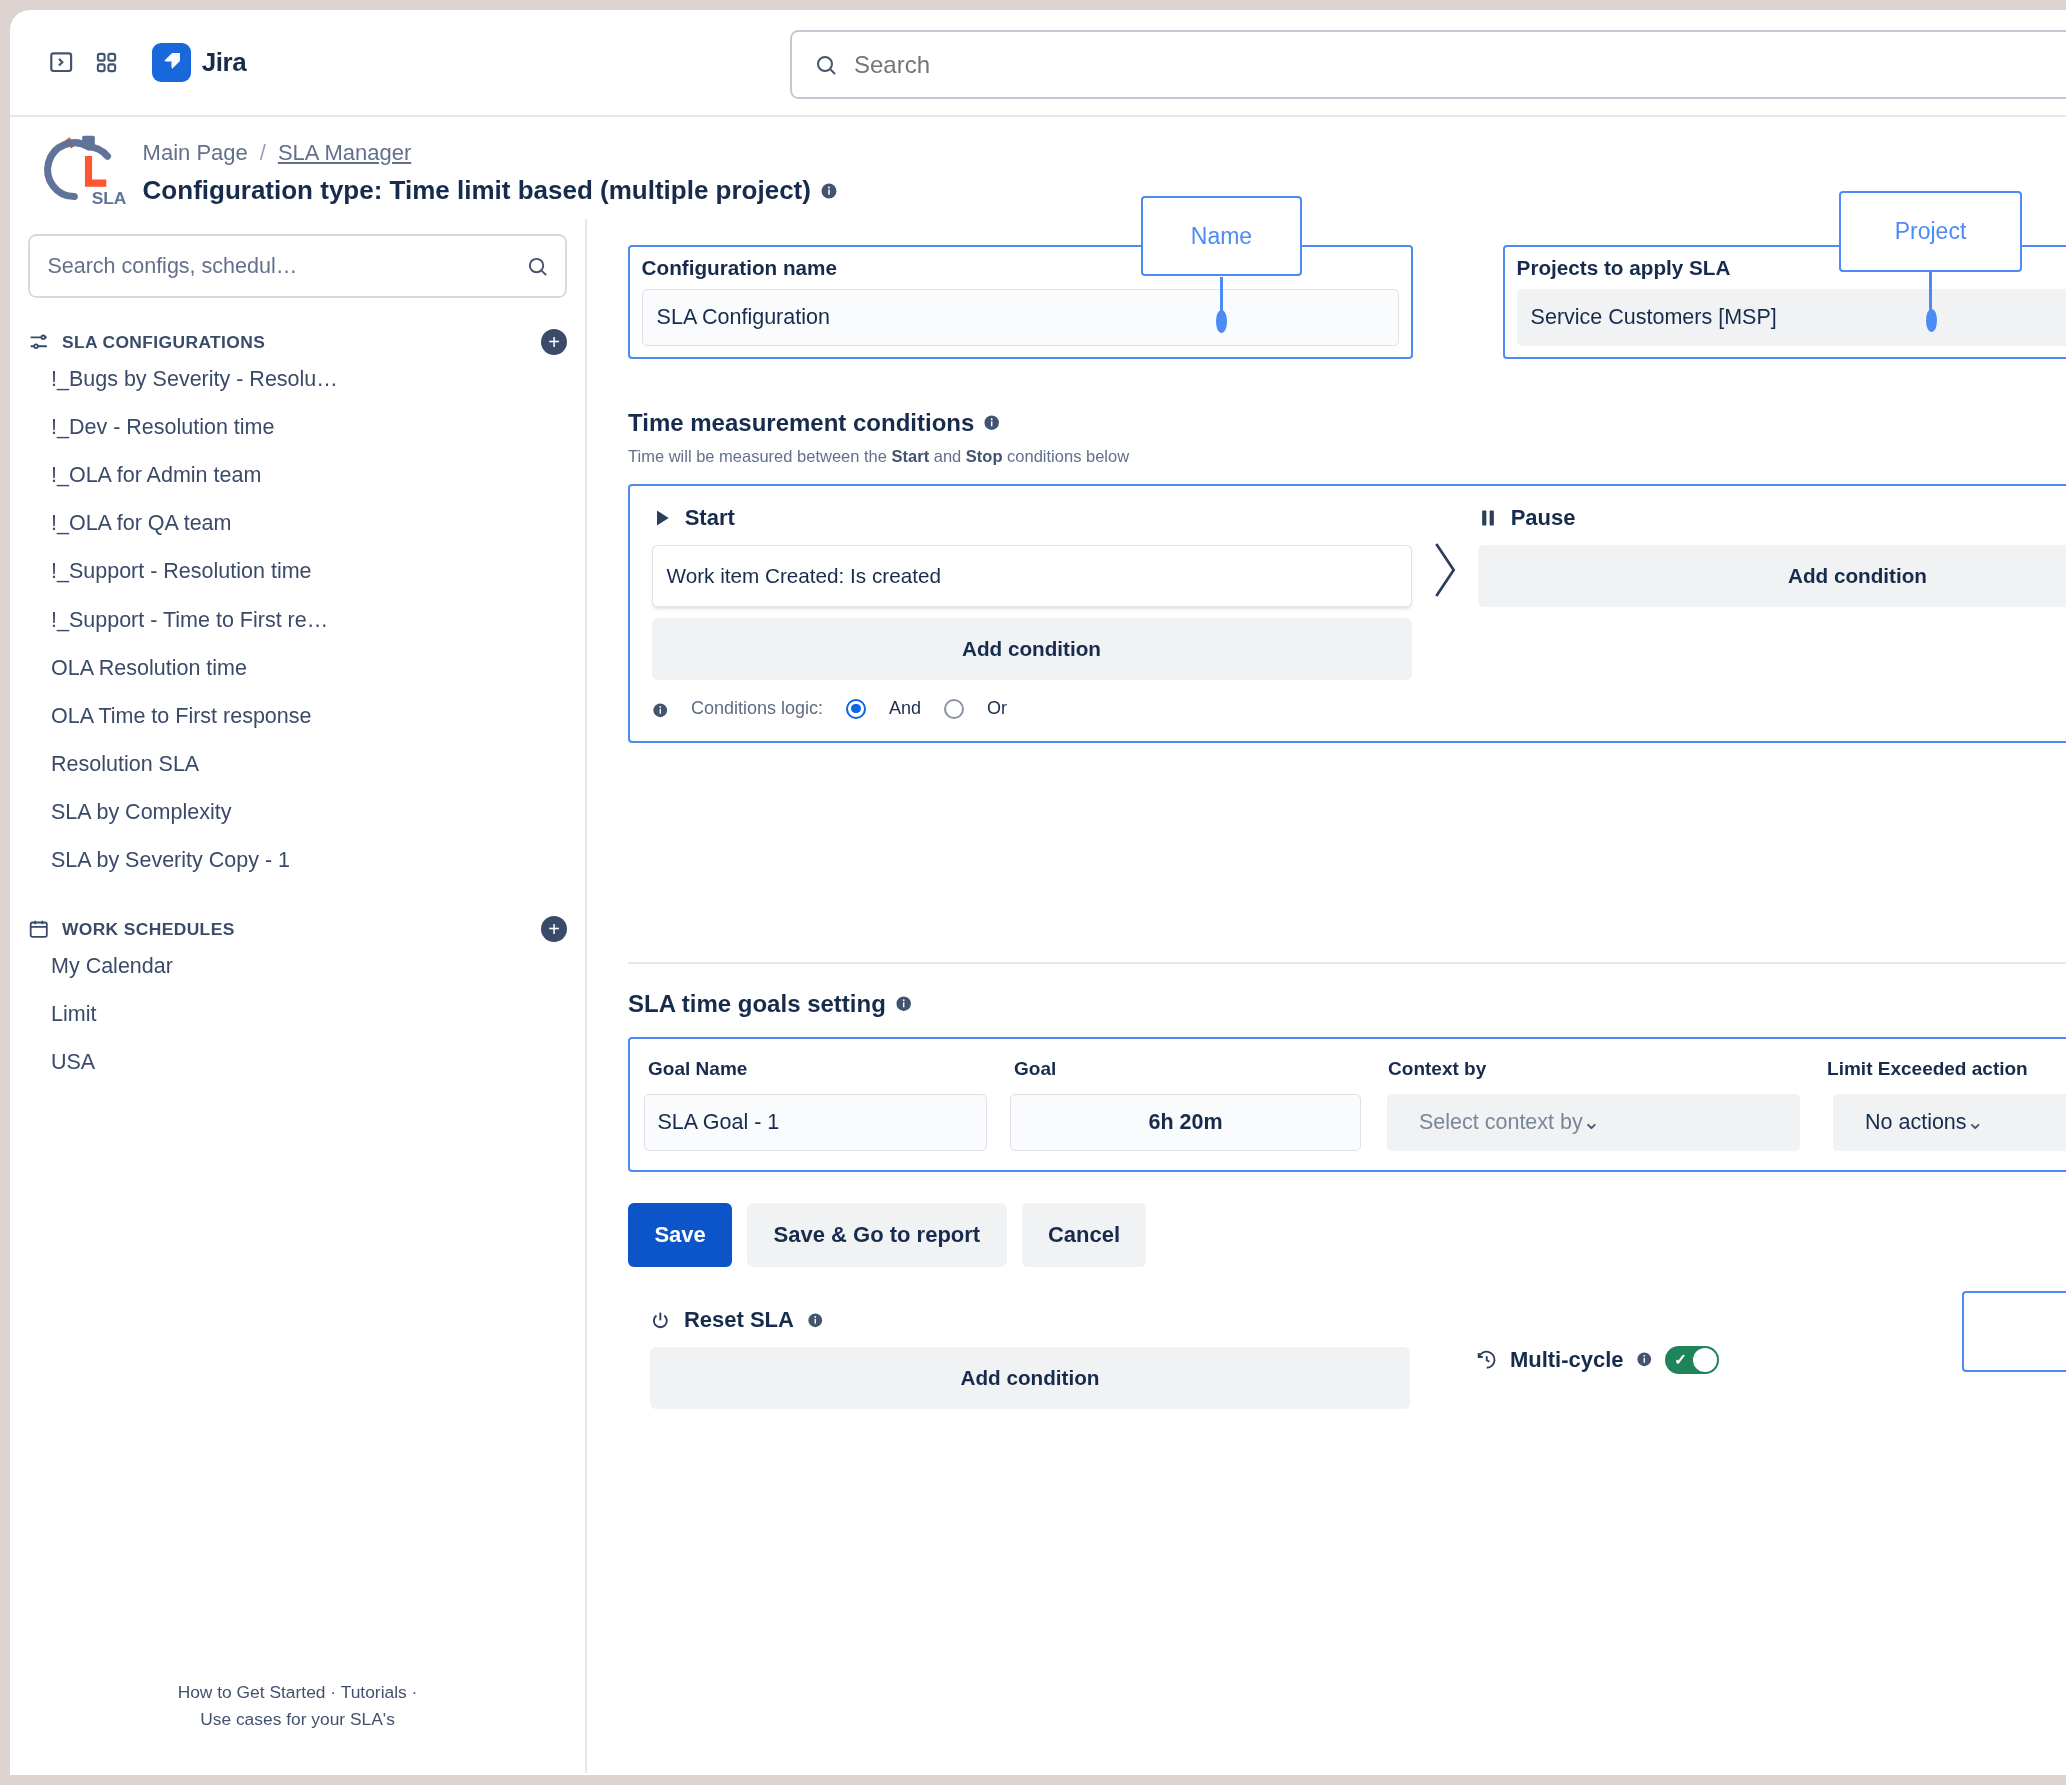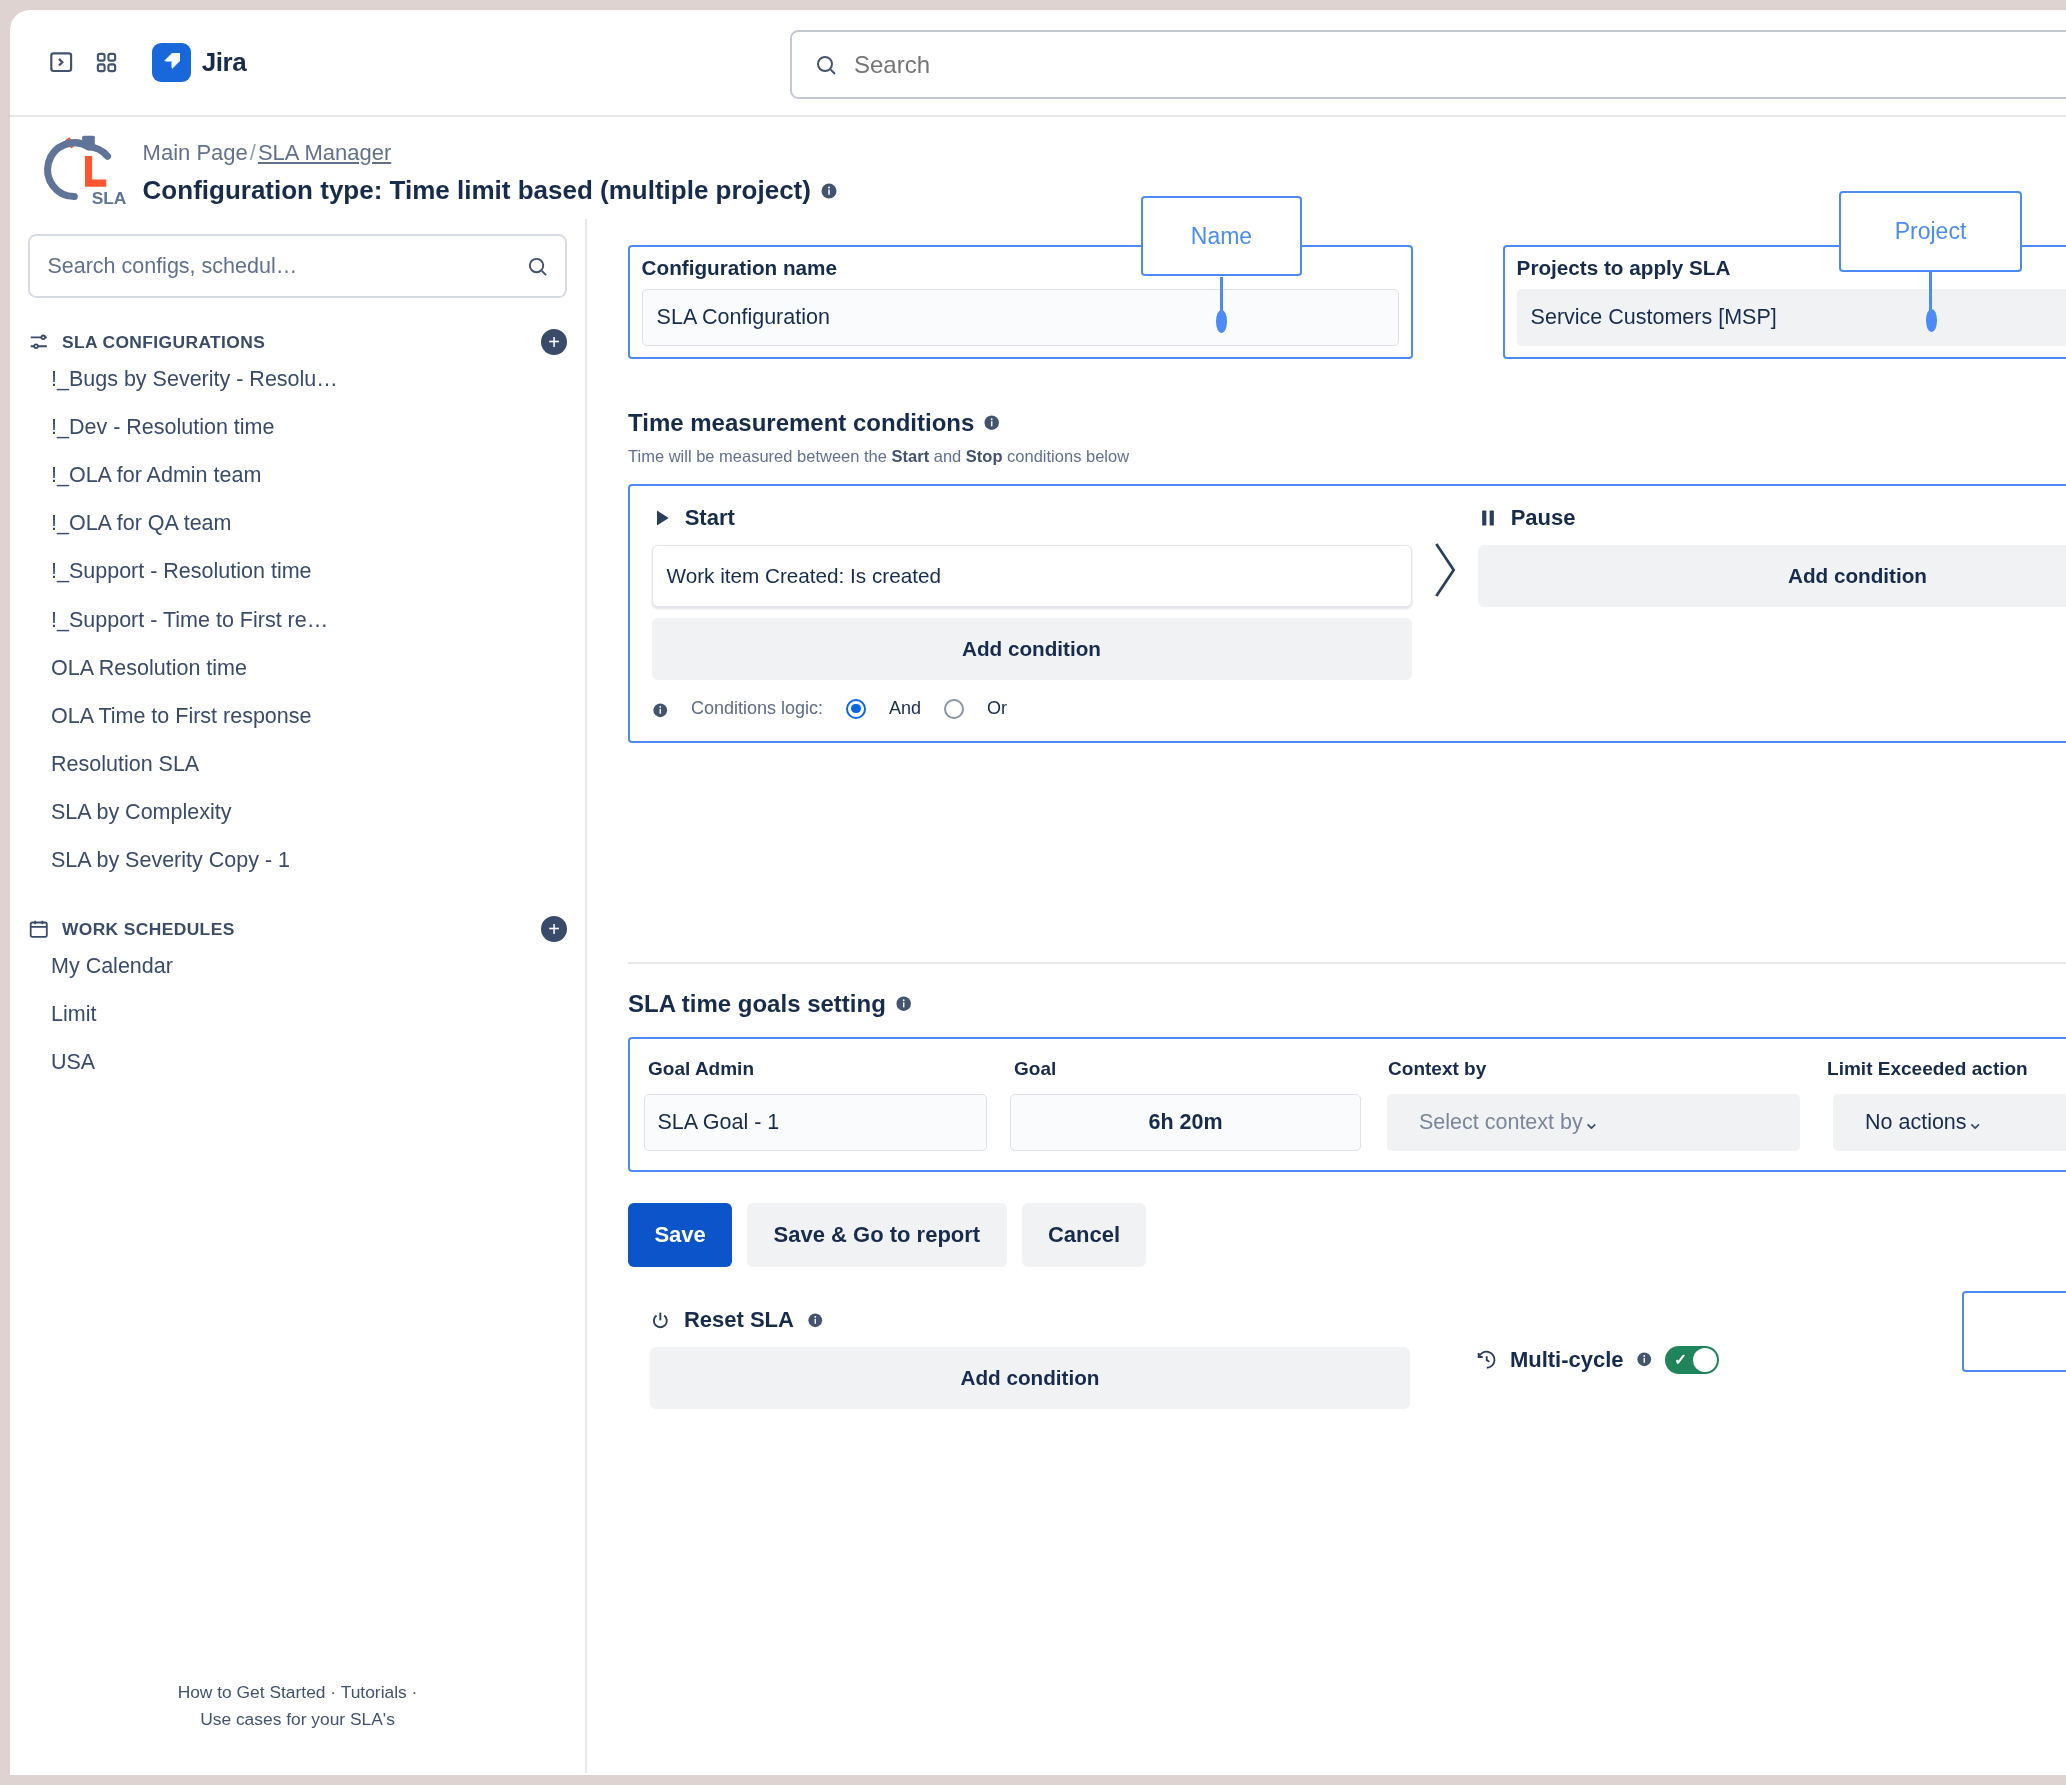--- a/index.html
+++ b/index.html
@@ -27,21 +27,21 @@
     position:absolute; left:780px; top:20px; width:1389px; height:69px;
     border:2.1px solid #c3c9d4; border-radius:8.3px; background:#fff;
     display:flex; align-items:center; padding-left:21.5px; gap:16.5px;
   }
   .search-input { border:0; outline:0; font-size:24px; color:#8c95a5; font-family:inherit; background:transparent; width:88%; }
 
   
   .pagehead { position:relative; height:102px; padding:14px 0 0 31px; display:flex; }
   .sla-logo { width:95px; height:79px; position:relative; flex:0 0 auto; }
   .head-text { margin-left:6.6px; padding-top:9px; }
-  .crumbs { font-size:22px; color:#62708c; display:flex; gap:2px; align-items:center; }
+  .crumbs { font-size:22px; color:#62708c; display:flex; gap:12px; align-items:center; }
   .crumbs a { color:#62708c; text-decoration:underline; }
   .crumb-sep { color:#97a1b5; }
   .page-title { font-size:26px; font-weight:700; color:#172b4d; margin-top:9px; display:flex; align-items:center; gap:9px; }
 
   
   .body { display:flex; height:1554px; }
   .sidebar { width:577px; border-right:2.1px solid #e6e8ec; position:relative; padding:15px 18px 0 18px; }
   .sb-search { height:64px; border:2.1px solid #d6dae2; border-radius:8.3px; display:flex; align-items:center;
                justify-content:space-between; padding:0 15.7px 0 17.4px; }
   .sb-search span { font-size:21.5px; color:#62708c; }
@@ -365,21 +365,21 @@
           <svg width="17.4" height="17.4" viewBox="0 0 24 24">
             <circle cx="12" cy="12" r="10" fill="#44546f"></circle>
             <rect x="11" y="10" width="2" height="7" fill="#fff"></rect>
               <circle cx="12" cy="7.2" r="1.3" fill="#fff"></circle>
           </svg>
         </div>
       </div>
 
       <div class="goals-box">
         <div class="goals-head">
-          <span style="width:366px">Goal Admin</span>
+          <span style="width:366px">Goal Name</span>
           <span style="width:374px">Goal</span>
           <span style="width:439px">Context by</span>
           <span>Limit Exceeded action</span>
         </div>
         <div class="goals-row">
           <div class="g-input g-name">
             <span>SLA Goal - 1</span>
           </div>
           <div class="g-input g-goal">
             <span>6h 20m</span>

